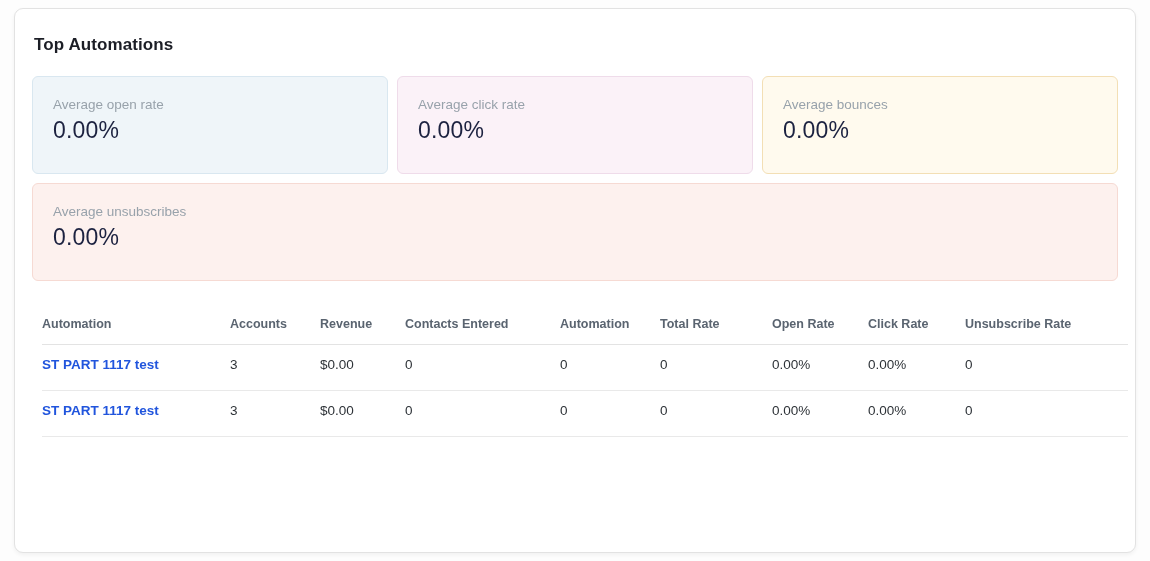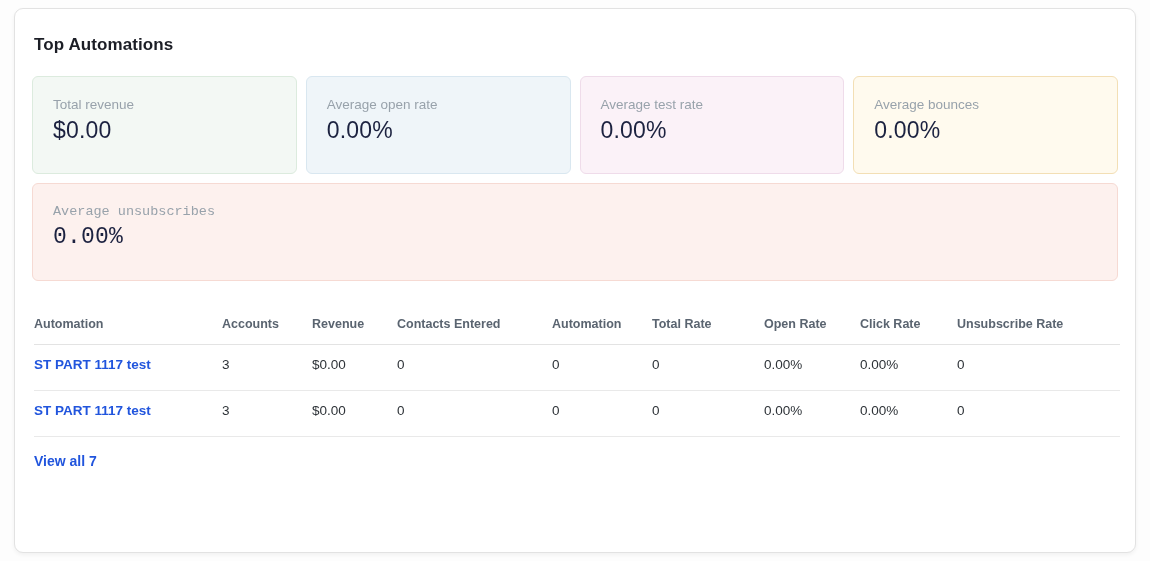--- a/index.html
+++ b/index.html
@@ -31,42 +31,42 @@
     gap: 9px;
     margin-bottom: 9px;
   }
   .stat-card {
     flex: 1;
     height: 98px;
     border-radius: 6px;
     border: 1px solid transparent;
     padding: 20px 20px 0 20px;
   }
-  .stat-card.wide { width: 100%; flex: none; font-family: Liberation Mono, monospace; }
+  .stat-card.wide { width: 100%; flex: none; }
   .theme-green  { background: #f3f8f4; border-color: #dcebde; }
   .theme-blue   { background: #eff5f9; border-color: #d9e7f0; }
   .theme-pink   { background: #fbf2f8; border-color: #efdcea; }
   .theme-yellow { background: #fffaee; border-color: #f3dfb5; }
   .theme-salmon { background: #fdf1ee; border-color: #f6dad3; }
   .stat-label {
     font-size: 13.5px;
     color: #98a2ab;
     margin-bottom: 5px;
   }
   .stat-value {
     font-size: 23px;
     color: #1c2240;
     letter-spacing: 0.2px;
   }
   .wide-wrap { margin-bottom: 26px; }
   table.automations {
     width: 100%;
     border-collapse: collapse;
     table-layout: fixed;
-    margin-left: 2px;
+    margin-left: 10px;
   }
   th {
     text-align: left;
     font-size: 12.5px;
     font-weight: 700;
     color: #5a6470;
     padding: 10px 6px 13px 0;
     border-bottom: 1px solid #e3e3e3;
     white-space: nowrap;
     overflow: hidden;
@@ -91,30 +91,26 @@
   }
   a.view-all-link { font-size: 14px; }
 </style>
 </head>
 <body>
 
 <div class="panel">
   <div class="panel-title">Top Automations</div>
 
   <div class="stats-row">
-    <div class="stat-card theme-green">
-      <div class="stat-label">Total revenue</div>
-      <div class="stat-value">$0.00</div>
-    </div>
     <div class="stat-card theme-blue">
       <div class="stat-label">Average open rate</div>
       <div class="stat-value">0.00%</div>
     </div>
     <div class="stat-card theme-pink">
-      <div class="stat-label">Average test rate</div>
+      <div class="stat-label">Average click rate</div>
       <div class="stat-value">0.00%</div>
     </div>
     <div class="stat-card theme-yellow">
       <div class="stat-label">Average bounces</div>
       <div class="stat-value">0.00%</div>
     </div>
   </div>
 
   <div class="wide-wrap">
     <div class="stat-card wide theme-salmon">
@@ -164,20 +160,15 @@
         <td><a class="automation-link">ST PART 1117 test</a></td>
         <td>3</td>
         <td>$0.00</td>
         <td>0</td>
         <td>0</td>
         <td>0</td>
         <td>0.00%</td>
         <td>0.00%</td>
         <td>0</td>
       </tr>
-      <tr class="view-all-row">
-        <td colspan="9">
-          <a class="view-all-link">View all 7</a>
-        </td>
-      </tr>
     </tbody>
   </table>
 </div>
 
 </body></html>

